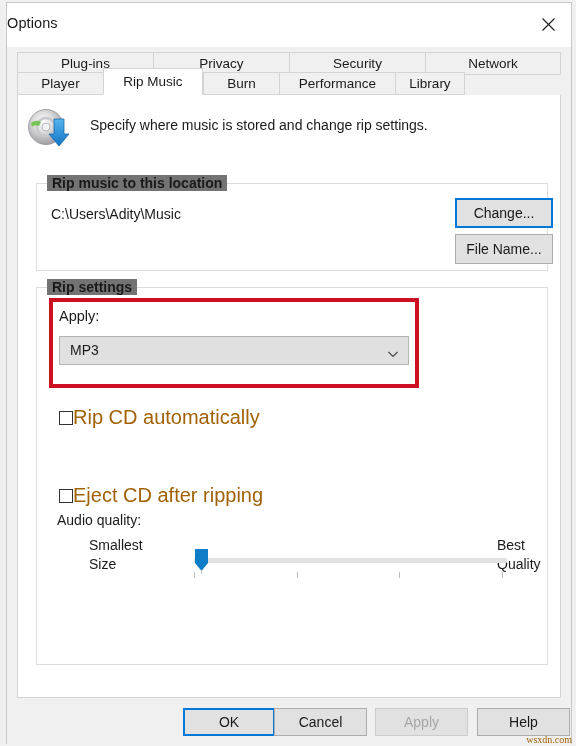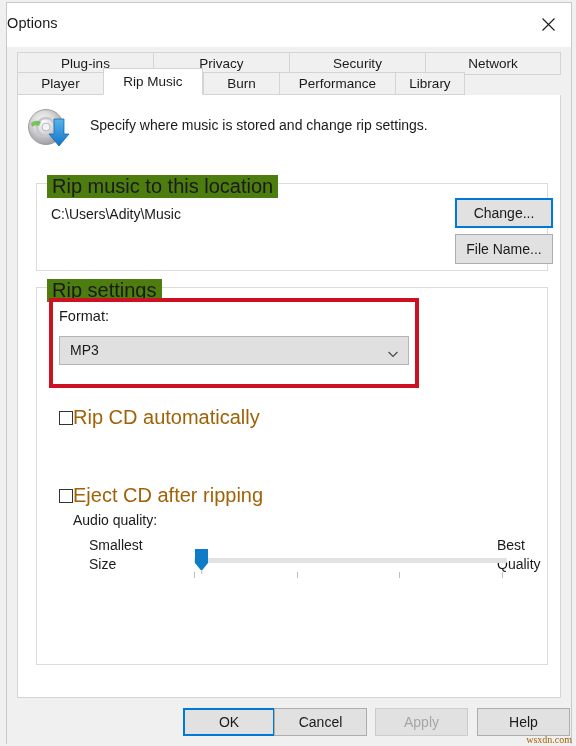--- a/index.html
+++ b/index.html
@@ -145,25 +145,26 @@
   .group {
     position: absolute;
     border: 1px solid #dcdcdc;
     box-sizing: border-box;
     background: transparent;
   }
   .group-title {
     position: absolute;
     top: -9px;
     left: 10px;
-    background: #4d7c0f;
+    background: #737373;
     padding: 0 5px;
-    font-size: 20px;
-    color: #1a1a1a;
-    white-space: nowrap;
+    font-size: 14px;
+    color: #1a1a1a;
+    white-space: nowrap;
+    font-weight: bold;
   }
 
   #group-location { left: 18px; top: 88px; width: 512px; height: 88px; }
   #group-ripsettings { left: 18px; top: 192px; width: 512px; height: 378px; }
 
   .path-text {
     position: absolute;
     left: 14px;
     top: 22px;
     font-size: 14px;
@@ -273,21 +274,20 @@
   #chk-eject  { left: 22px; top: 196px; }
 
   
   .label-audio {
     position: absolute;
     left: 20px;
     top: 224px;
     font-size: 14px;
     color: #1a1a1a;
     white-space: nowrap;
-    margin-left: 16px;
   }
 
   .slider-wrap {
     position: absolute;
     left: 20px;
     top: 248px;
     width: 474px;
     height: 58px;
   }
   .sl-left {
@@ -450,21 +450,21 @@
         <div class="path-text">C:\Users\Adity\Music</div>
         <button class="btn focused" id="btn-change">Change...</button>
         <button class="btn" id="btn-filename">File Name...</button>
       </div>
 
       <div class="group" id="group-ripsettings">
         <div class="group-title">Rip settings</div>
 
         <div class="redbox"></div>
 
-        <div class="label-format">Format:</div>
+        <div class="label-format">Apply:</div>
 
         <div class="combo">
           <span class="combo-value">MP3</span>
           <span class="combo-arrow">
             <svg width="12" height="12" viewBox="0 0 12 12">
               <polyline points="1.5,4 6,8.5 10.5,4" fill="none" stroke="#4a4a4a" stroke-width="1.2"></polyline>
             </svg>
           </span>
         </div>
 

